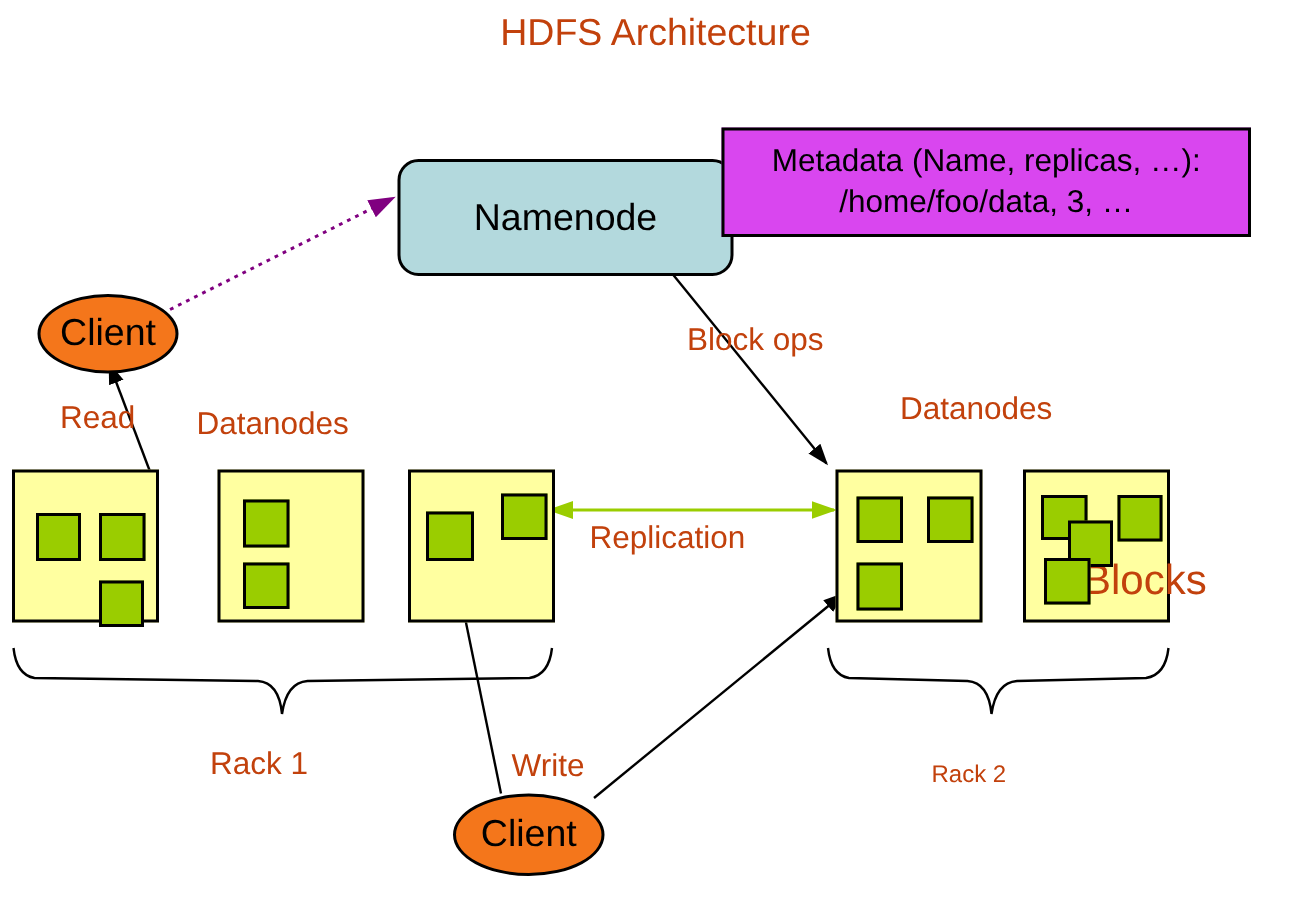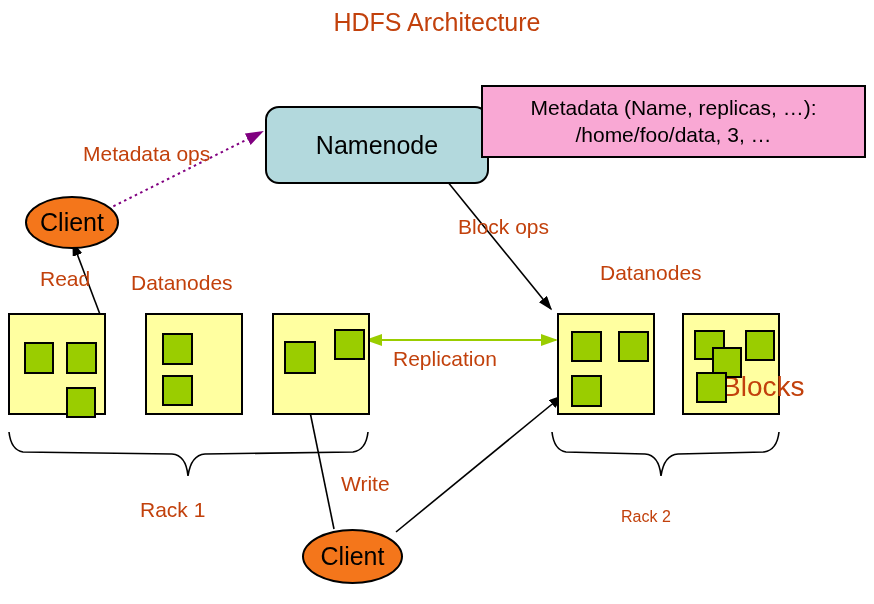--- a/index.html
+++ b/index.html
@@ -49,23 +49,23 @@
     box-sizing: border-box;
     display: flex;
     align-items: center;
     justify-content: center;
     font-size: 25px;
   }
   #metadata-box {
     position: absolute;
     left: 481px;
     top: 85px;
-    width: 385px;
+    width: 353px;
     height: 73px;
-    background: #f9a8d4;
+    background: #d946ef;
     border: 2px solid #000000;
     box-sizing: border-box;
     display: flex;
     flex-direction: column;
     align-items: center;
     justify-content: center;
     font-size: 21px;
     line-height: 1.25;
     text-align: center;
   }
@@ -114,21 +114,21 @@
   #dn5 { left: 682px; }
   .t-metaops { left: 83px;  top: 143px; font-size: 21px; }
   .t-read    { left: 40px;  top: 268px; font-size: 21px; }
   .t-dn-left { left: 131px; top: 272px; font-size: 21px; }
   .t-blockops{ left: 442px; top: 216px; font-size: 21px; margin-left: 16px; }
   .t-dn-right{ left: 600px; top: 262px; font-size: 21px; }
   .t-repl    { left: 393px; top: 348px; font-size: 21px; }
   .t-blocks  { left: 722px; top: 373px; font-size: 28px; }
   .t-rack1   { left: 140px; top: 499px; font-size: 21px; }
   .t-rack2   { left: 621px; top: 509px; font-size: 16px; }
-  .t-write   { left: 341px; top: 473px; font-size: 21px; }
+  .t-write   { left: 341px; top: 500px; font-size: 21px; }
 </style>
 </head>
 <body>
 
 <div id="stage">
 
   <div class="lbl" id="title">HDFS Architecture</div>
 
   <svg id="svg-layer" viewBox="0 0 874 604">
     <defs>
@@ -199,21 +199,20 @@
       <div class="blk" style="left: 59px; top: 16px; width: 31px; height: 31px; background: rgb(154, 205, 0); z-index: 2;"></div>
       <div class="blk" style="left: 12px; top: 60px; width: 31px; height: 32px; background: rgb(154, 205, 0); z-index: 3;"></div>
     </div>
   <div class="datanode" id="dn5" style="background: rgb(255, 255, 160);">
       <div class="blk" style="left: 10px; top: 15px; width: 31px; height: 30px; background: rgb(154, 205, 0); z-index: 1;"></div>
       <div class="blk" style="left: 61px; top: 15px; width: 30px; height: 31px; background: rgb(154, 205, 0); z-index: 2;"></div>
       <div class="blk" style="left: 28px; top: 32px; width: 30px; height: 31px; background: rgb(154, 205, 0); z-index: 3;"></div>
       <div class="blk" style="left: 12px; top: 57px; width: 31px; height: 31px; background: rgb(154, 205, 0); z-index: 4;"></div>
     </div>
 
-  <div class="lbl t-metaops">Metadata ops</div>
   <div class="lbl t-read">Read</div>
   <div class="lbl t-dn-left">Datanodes</div>
   <div class="lbl t-blockops">Block ops</div>
   <div class="lbl t-dn-right">Datanodes</div>
   <div class="lbl t-repl">Replication</div>
   <div class="lbl t-blocks">Blocks</div>
   <div class="lbl t-rack1">Rack 1</div>
   <div class="lbl t-rack2">Rack 2</div>
   <div class="lbl t-write">Write</div>
 

